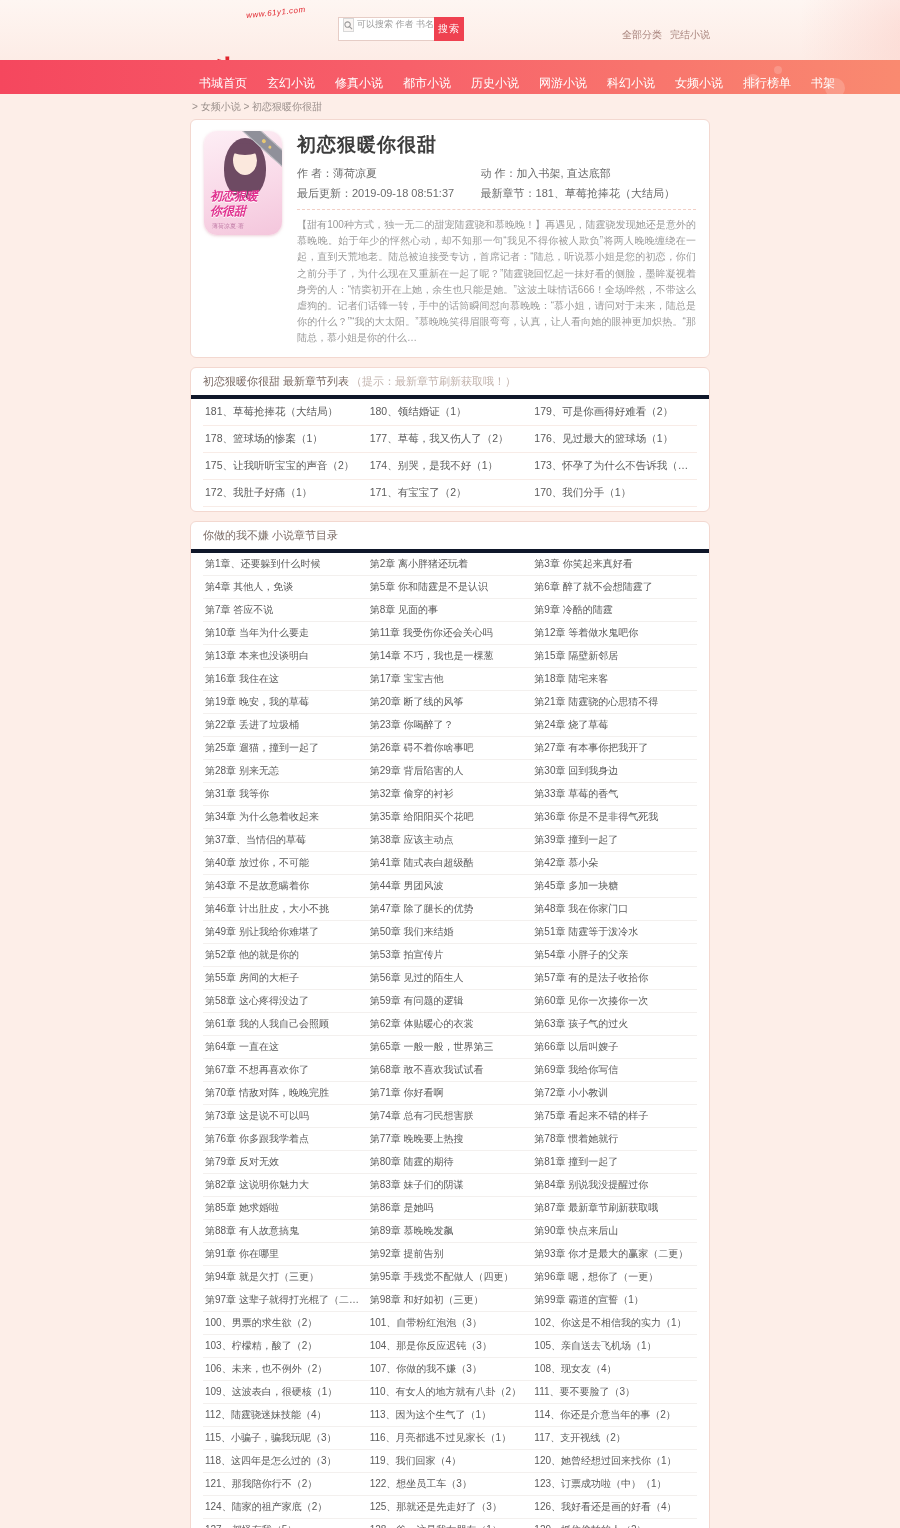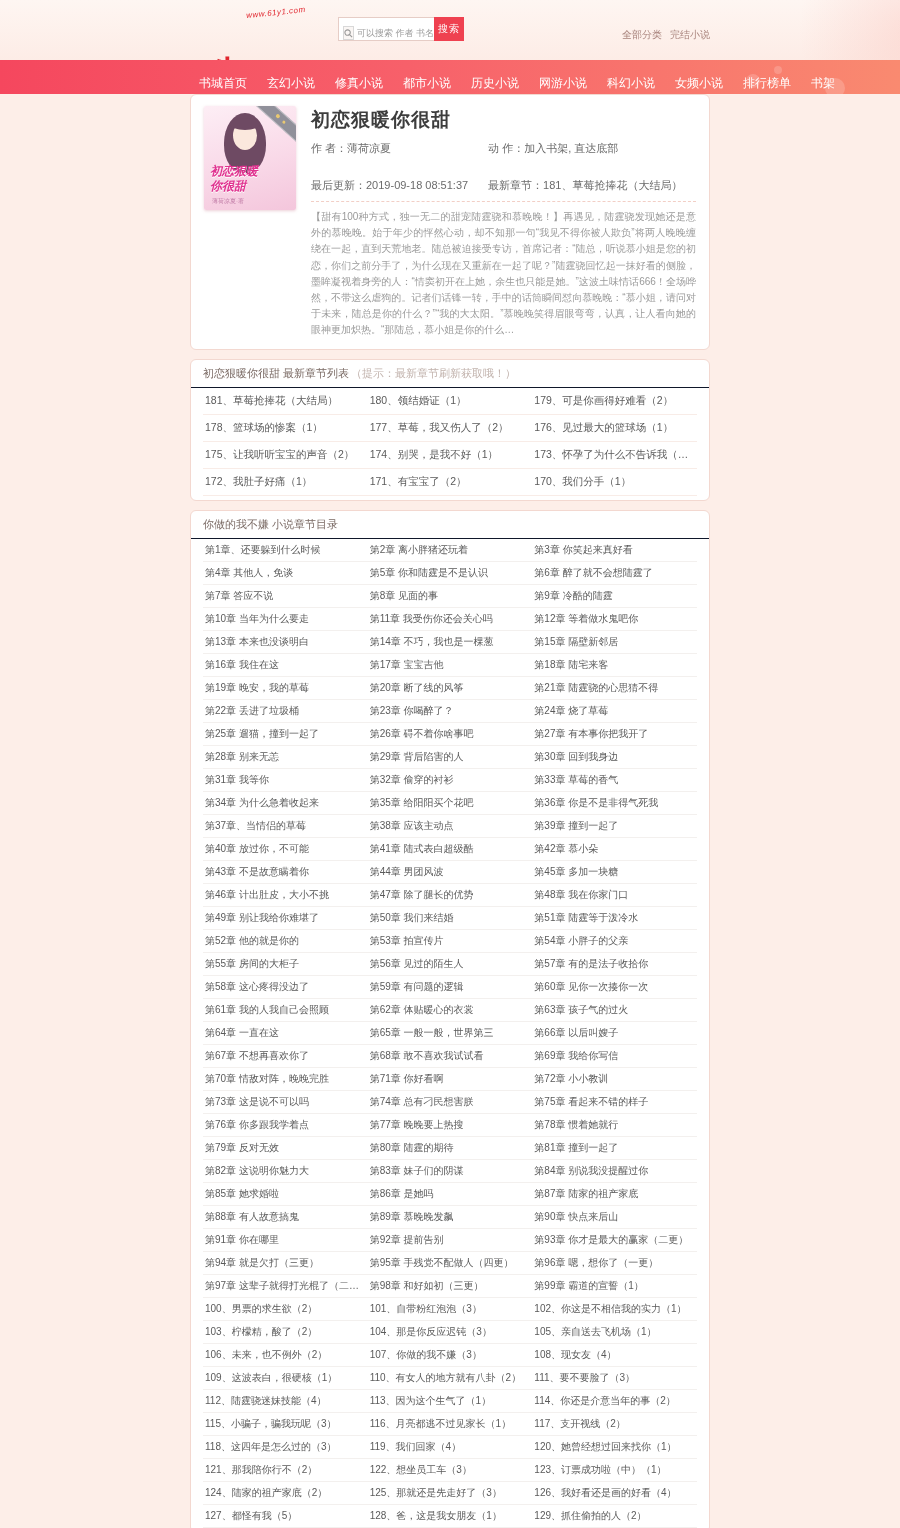--- a/index.html
+++ b/index.html
@@ -15,21 +15,21 @@
     height:60px; position:relative;
     background:linear-gradient(180deg,#fef6f2 0%,#fdece6 100%);
   }
   .site-header .container { position:relative; height:60px; }
   .logo { position:absolute; left:20px; top:8px; display:flex; align-items:flex-end; cursor:pointer; }
   .logo-niu { font-size:34px; font-weight:bold; color:#e0262e; line-height:1; font-family:"Liberation Serif","DejaVu Serif",serif; }
   .logo-right { margin-left:2px; padding-bottom:2px; }
   .logo-url { display:block; font-size:8px; color:#e0262e; font-style:italic; transform:rotate(-6deg); letter-spacing:.5px; }
   .logo-name { display:inline-block; font-size:17px; font-weight:bold; color:#3a2a28; border-bottom:3px solid #e0262e; border-radius:0 0 60% 10%/0 0 80% 30%; padding:0 3px 1px 1px;margin-top:45px; }
   .search-bar { position:absolute; left:148px; top:17px; display:flex; align-items:stretch; height:24px; }
-  .search-input-wrap { display:flex; align-items:flex-end; background:#fff; border:1px solid #e6cdc6; border-right:none; width:96px; padding:0 4px; }
+  .search-input-wrap { display:flex; align-items:flex-start; background:#fff; border:1px solid #e6cdc6; border-right:none; width:96px; padding:0 4px; }
   .search-icon-box { width:14px; height:14px; border:1px solid #d8d8d8; display:flex; align-items:center; justify-content:center; margin-right:3px; background:#faf6f4; }
   .search-placeholder { font-size:9px; color:#9b9b9b; white-space:nowrap; }
   .search-btn { width:30px; background:#ef4150; color:#fff; font-size:10px; border:none; cursor:pointer; letter-spacing:1px; }
   .header-links { position:absolute; right:0; top:28px; font-size:10px; color:#a8837c; display:flex; gap:8px; }
   .header-links div { cursor:pointer; }
   .header-blob { position:absolute; right:-120px; top:-30px; width:260px; height:120px; border-radius:50%;
     background:radial-gradient(circle at 60% 50%, rgba(248,160,150,.25), rgba(248,160,150,0) 70%); }
 
   
   .main-nav { height:34px; background:linear-gradient(90deg,#f5475e 0%,#f7606a 45%,#f98a70 100%); position:relative; overflow:hidden; }
@@ -44,46 +44,46 @@
   .breadcrumb { font-size:10px; color:#9a8f8b; padding:6px 2px 5px; }
   .breadcrumb span { cursor:default; }
   .breadcrumb .bc-link { cursor:pointer; }
 
   
   .card { background:#fff; border:1px solid #f3d8d0; border-radius:6px; margin-bottom:9px; }
 
   
   .book-card { padding:11px 13px 10px; }
   .book-top { display:flex; }
-  .cover { width:92px; height:104px; border-radius:2px; position:relative; overflow:hidden; flex:none; cursor:pointer;
+  .cover { width:78px; height:104px; border-radius:13px; position:relative; overflow:hidden; flex:none; cursor:pointer;
     background:linear-gradient(165deg,#fdeef5 0%,#f9d9e8 55%,#f4c6dc 100%); box-shadow:0 1px 3px rgba(200,120,140,.35); }
   .cover-hair { position:absolute; top:7px; left:20px; width:42px; height:60px; border-radius:50% 50% 46% 46%; background:#6e4a63; }
   .cover-face { position:absolute; top:15px; left:29px; width:24px; height:29px; border-radius:50%; background:#fbe8dd; }
   .cover-fringe { position:absolute; top:12px; left:26px; width:30px; height:12px; border-radius:50%; background:#6e4a63; }
   .cover-ribbon { position:absolute; top:8px; right:-18px; width:64px; height:13px; background:#90909a; transform:rotate(42deg);
     box-shadow:0 0 0 1px rgba(255,255,255,.4) inset; }
   .cover-ribbon i { position:absolute; left:24px; top:4px; width:4px; height:4px; border-radius:50%; background:#e8c872; }
   .cover-ribbon b { position:absolute; left:33px; top:5px; width:3px; height:3px; border-radius:50%; background:#e8c872; }
   .cover-title { position:absolute; left:6px; bottom:16px; font-size:12px; font-weight:bold; font-style:italic;
     color:#e0318f; line-height:1.25; text-shadow:0 1px 0 #fff; }
   .cover-author { position:absolute; left:8px; bottom:4px; font-size:6px; color:#c07ba6; }
   .book-info { flex:1; margin-left:15px; min-width:0; }
   .book-title { font-size:19px; color:#3d3d3d; font-weight:bold; letter-spacing:1px; margin:1px 0 8px; }
-  .meta-grid { display:grid; grid-template-columns:46% 54%; row-gap:22px; font-size:11px; color:#6b6b6b; }
+  .meta-grid { display:grid; grid-template-columns:46% 54%; row-gap:5px; font-size:11px; color:#6b6b6b; }
   .meta-item { white-space:nowrap; overflow:hidden; }
   .meta-label { color:#6b6b6b; }
   .meta-actions { display:inline; }
   .meta-actions .action { display:inline; cursor:pointer; }
   .meta-actions .action + .action::before { content:", "; }
   .latest-link { cursor:pointer; }
   .desc-divider { border-top:1px dashed #f2cfc6; margin:8px 0 7px; }
   .book-desc { font-size:10px; color:#9a9a9a; line-height:1.62; text-align:justify; }
 
   
-  .section-header { padding:6px 12px; border-bottom:1px solid #0f172a; font-size:11px; color:#7a6a64; }
+  .section-header { padding:6px 12px; border-bottom:4px solid #0f172a; font-size:11px; color:#7a6a64; }
   .section-hint { color:#c2b3ad; margin-left:2px; }
   .chapter-grid { display:grid; grid-template-columns:repeat(3,1fr); padding:0 12px 4px; }
   .latest-item { font-size:10.5px; color:#5a5a5a; padding:6px 6px 6px 2px; border-bottom:1px solid #f8ece7;
     white-space:nowrap; overflow:hidden; text-overflow:ellipsis; cursor:pointer; }
   .toc-item { font-size:10px; color:#5a5a5a; padding:4px 6px 4px 2px; border-bottom:1px solid #f3f0ee;
     white-space:nowrap; overflow:hidden; text-overflow:ellipsis; cursor:pointer; }
 </style>
 </head>
 <body>
 
@@ -129,20 +129,26 @@
       <div class="nav-item">网游小说</div>
       <div class="nav-item">科幻小说</div>
       <div class="nav-item">女频小说</div>
       <div class="nav-item">排行榜单</div>
       <div class="nav-item">书架</div>
     </div>
 </div>
 
 <div class="container">
 
+  <div class="breadcrumb">
+    <span>&gt;</span>
+    <span class="bc-link">女频小说</span>
+    <span>&gt;</span>
+    <span>初恋狠暖你很甜</span>
+  </div>
 
   <div class="card book-card">
     <div class="book-top">
       <div class="cover">
         <span class="cover-hair"></span>
         <span class="cover-face"></span>
         <span class="cover-fringe"></span>
         <span class="cover-ribbon">
             <i></i>
             <b></b>
@@ -278,21 +284,21 @@
         <div class="toc-item">第77章 晚晚要上热搜</div>
         <div class="toc-item">第78章 惯着她就行</div>
         <div class="toc-item">第79章 反对无效</div>
         <div class="toc-item">第80章 陆霆的期待</div>
         <div class="toc-item">第81章 撞到一起了</div>
         <div class="toc-item">第82章 这说明你魅力大</div>
         <div class="toc-item">第83章 妹子们的阴谋</div>
         <div class="toc-item">第84章 别说我没提醒过你</div>
         <div class="toc-item">第85章 她求婚啦</div>
         <div class="toc-item">第86章 是她吗</div>
-        <div class="toc-item">第87章 陆家的祖产家底</div>
+        <div class="toc-item">第87章 最新章节刷新获取哦</div>
         <div class="toc-item">第88章 有人故意搞鬼</div>
         <div class="toc-item">第89章 慕晚晚发飙</div>
         <div class="toc-item">第90章 快点来后山</div>
         <div class="toc-item">第91章 你在哪里</div>
         <div class="toc-item">第92章 提前告别</div>
         <div class="toc-item">第93章 你才是最大的赢家（二更）</div>
         <div class="toc-item">第94章 就是欠打（三更）</div>
         <div class="toc-item">第95章 手残党不配做人（四更）</div>
         <div class="toc-item">第96章 嗯，想你了（一更）</div>
         <div class="toc-item">第97章 这辈子就得打光棍了（二更）</div>

